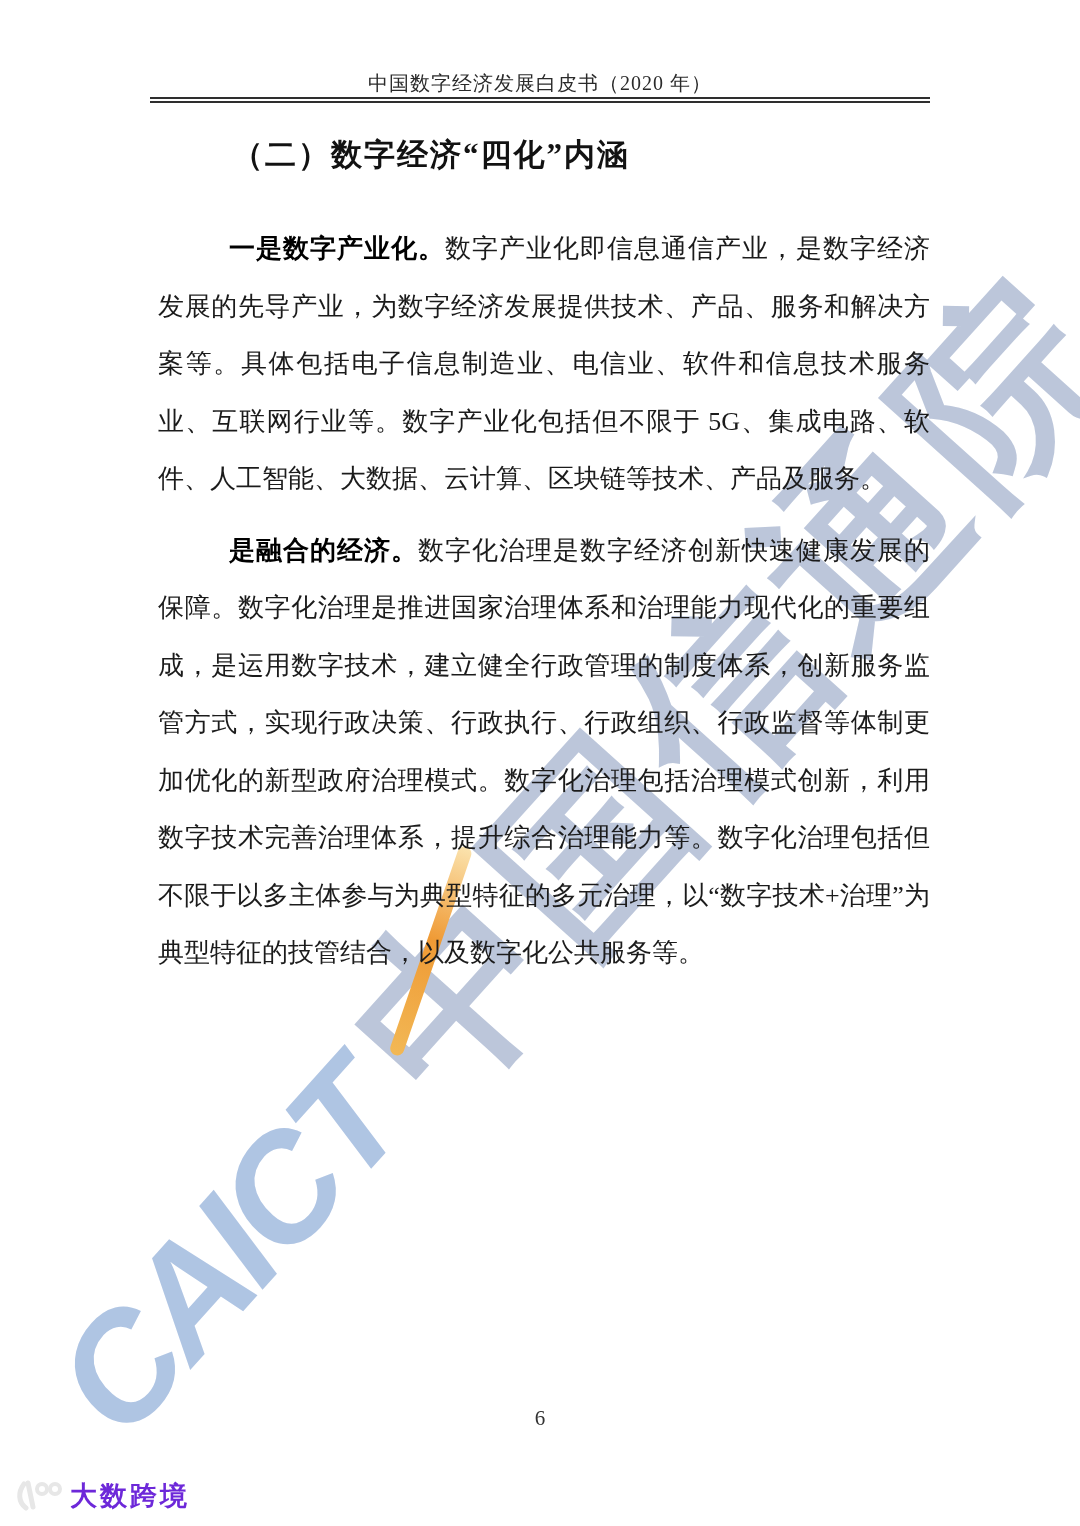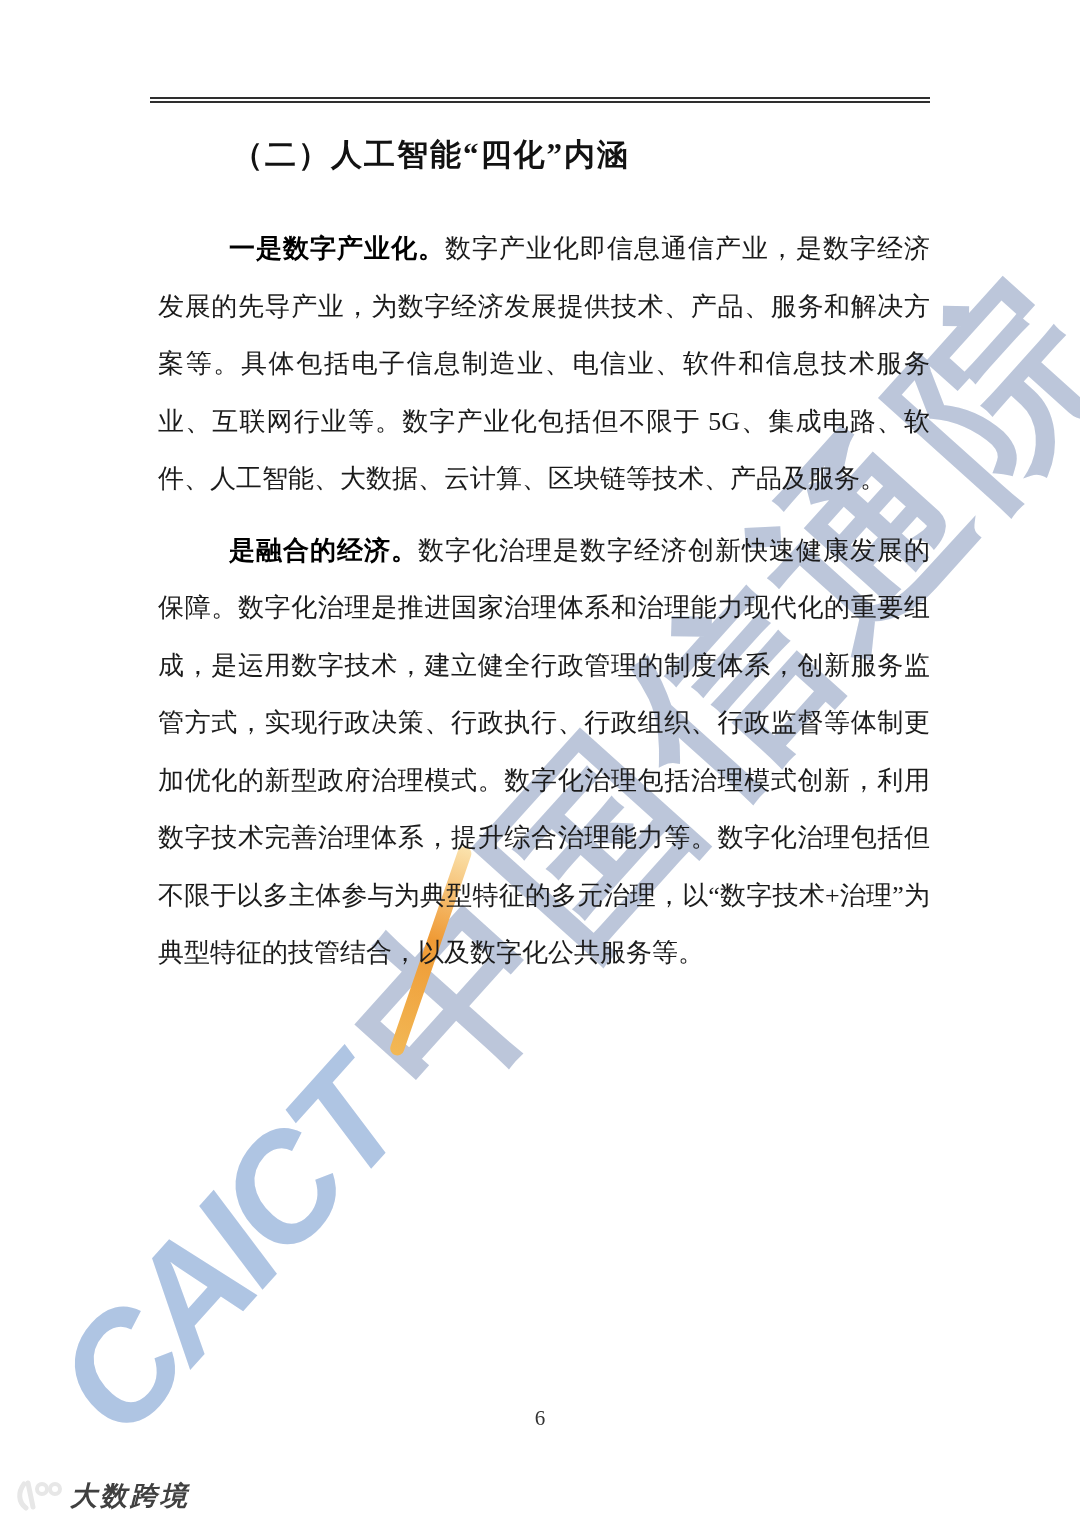--- a/index.html
+++ b/index.html
@@ -116,40 +116,40 @@
     display: flex;
     align-items: center;
     gap: 8px;
     z-index: 2;
   }
   .brand-text {
     font-family: "Liberation Sans", "DejaVu Sans", sans-serif;
     font-weight: bold;
     font-size: 27px;
     letter-spacing: 3px;
-    color: #404040;
-    font-style: italic;
+    color: #6d28d9;
   }
   .brand-icon { display: block; }
 </style>
 </head>
 <body>
 
 <div class="page">
 
   <div class="watermark">
     <span class="wm-caict">CAICT</span>
       <span class="wm-cn">中国信通院</span>
   </div>
   <div class="wm-slash"></div>
 
+  <div class="header-title">中国数字经济发展白皮书（2020 年）</div>
   <div class="header-rule"></div>
 
   <div class="content">
-    <h2 class="section-heading">（二）人工智能“四化”内涵</h2>
+    <h2 class="section-heading">（二）数字经济“四化”内涵</h2>
 
     <p class="para"><strong>一是数字产业化。</strong><span>数字产业化即信息通信产业，是数字经济发展的先导产业，为数字经济发展提供技术、产品、服务和解决方案等。具体包括电子信息制造业、电信业、软件和信息技术服务业、互联网行业等。数字产业化包括但不限于 5G、集成电路、软件、人工智能、大数据、云计算、区块链等技术、产品及服务。</span></p>
 
 
     <p class="para"><strong>是融合的经济。</strong><span>数字化治理是数字经济创新快速健康发展的保障。数字化治理是推进国家治理体系和治理能力现代化的重要组成，是运用数字技术，建立健全行政管理的制度体系，创新服务监管方式，实现行政决策、行政执行、行政组织、行政监督等体制更加优化的新型政府治理模式。数字化治理包括治理模式创新，利用数字技术完善治理体系，提升综合治理能力等。数字化治理包括但不限于以多主体参与为典型特征的多元治理，以“数字技术+治理”为典型特征的技管结合，以及数字化公共服务等。</span></p>
   </div>
 
   <div class="page-number">6</div>
 
   <div class="footer-brand">

